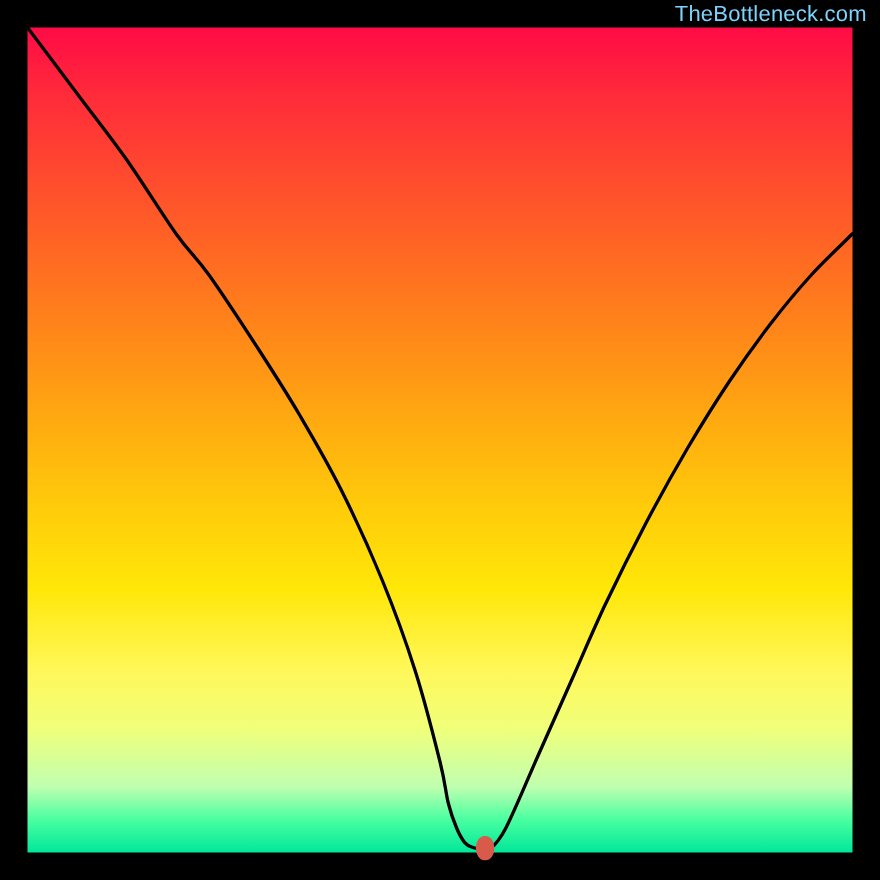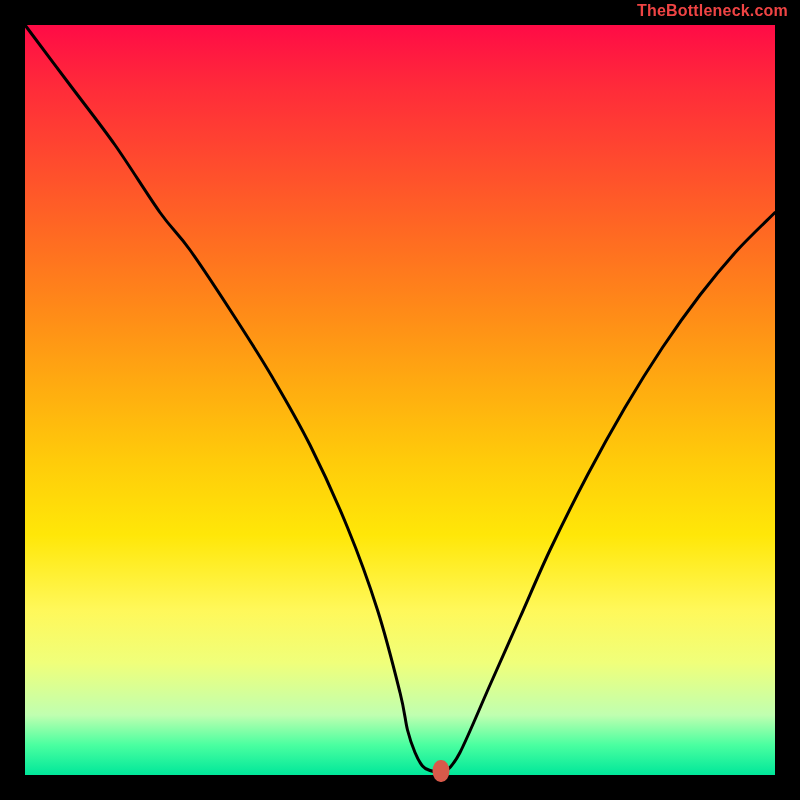--- a/index.html
+++ b/index.html
@@ -14,23 +14,23 @@
   .frame {
     position: relative;
     width: 800px;
     height: 800px;
     background: #000;
   }
   .watermark {
     position: absolute;
     top: 2px;
     right: 12px;
-    color: #ef4444;
-    font-size: 16px;
-    font-weight: 700;
+    color: #7dd3fc;
+    font-size: 20px;
+    font-weight: 400;
     letter-spacing: 0.2px;
     z-index: 10;
   }
   .plot-area {
     position: absolute;
     left: 25px;
     top: 25px;
     width: 750px;
     height: 750px;
     background: linear-gradient(to bottom,

